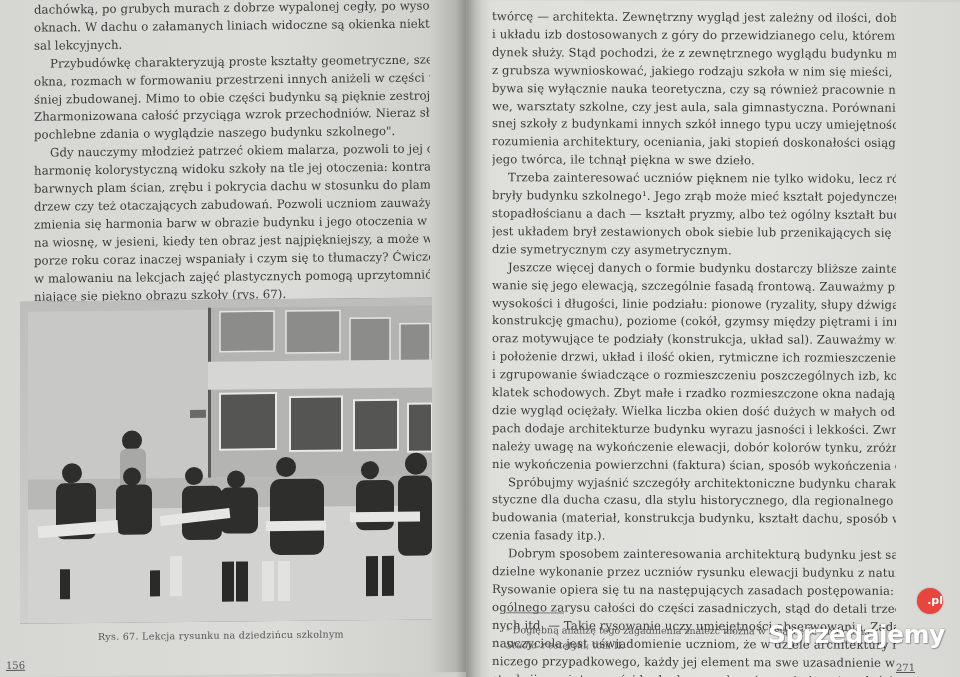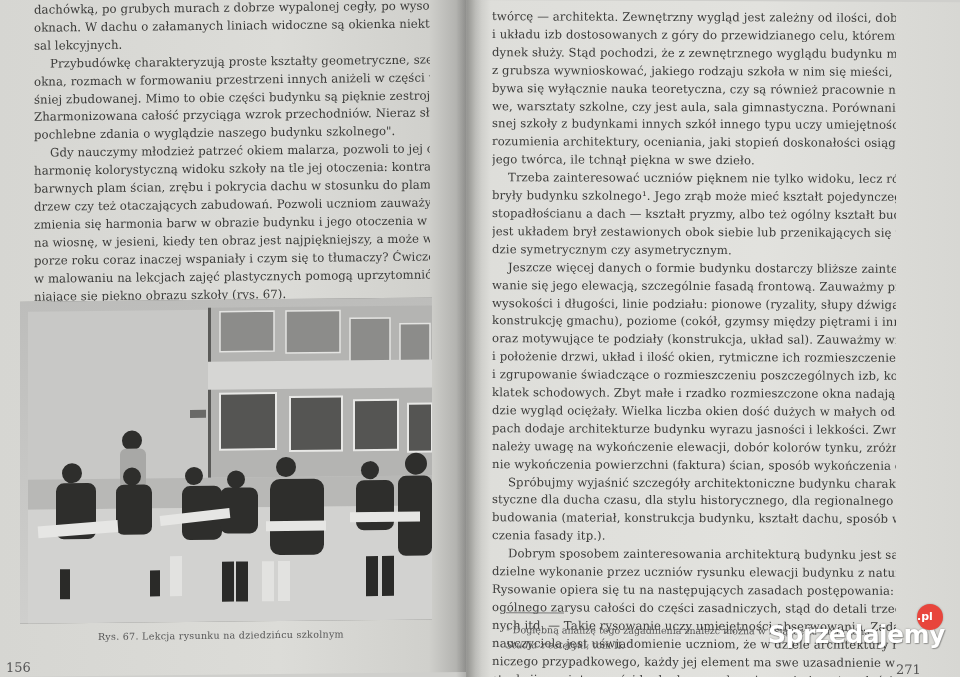--- a/index.html
+++ b/index.html
@@ -40,37 +40,37 @@
     .line.indent { padding-left: 16px; }
     .photo {
       position: absolute; left: 20px; top: 302px; width: 412px; height: 322px;
       background: #9a9a98; overflow: hidden;
     }
     .photo svg { width: 100%; height: 100%; display: block; }
     .caption {
       position: absolute; left: 98px; top: 632px; font-size: 9.5px; color: #555;
       letter-spacing: 0.3px;
     }
-    .page-num { position: absolute; font-size: 13px; color: #555; }
+    .page-num { position: absolute; font-size: 10px; color: #555; text-decoration: underline; }
     .page-num.left { left: 6px; top: 660px; }
     .page-num.right { left: 430px; top: 660px; }
     .footnote-rule { position: absolute; left: 40px; top: 612px; width: 58px; border-top: 1px solid #777; }
     .footnote { position: absolute; left: 40px; top: 622px; width: 420px; font-size: 9.5px; line-height: 15px; color: #555; }
     .footnote .ital { font-style: italic; }
     .watermark {
       position: absolute; left: 768px; top: 620px;
       font-family: "DejaVu Sans", "Liberation Sans", sans-serif; font-weight: bold;
       font-size: 25px; color: #ffffff; letter-spacing: -0.5px;
       text-shadow: 0 0 2px rgba(0,0,0,0.35), 1px 1px 1px rgba(0,0,0,0.25);
     }
     .watermark-badge {
-      position: absolute; left: 917px; top: 604px; width: 26px; height: 26px;
+      position: absolute; left: 917px; top: 588px; width: 26px; height: 26px;
       border-radius: 50%; background: #e8453c; color: #fff;
       font-family: "DejaVu Sans", "Liberation Sans", sans-serif; font-weight: bold;
-      font-size: 11px; line-height: 26px; text-align: left;
+      font-size: 11px; line-height: 26px; text-align: right;
       box-shadow: 0 0 2px rgba(0,0,0,0.3);
     }
     .gutter-shadow {
       position: absolute; left: 456px; top: 0; width: 26px; height: 677px;
       background: linear-gradient(90deg, rgba(0,0,0,0) 0%, rgba(0,0,0,0.18) 45%, rgba(0,0,0,0.05) 75%, rgba(0,0,0,0) 100%);
       pointer-events: none;
     }
   </style>
 </head>
 <body>

